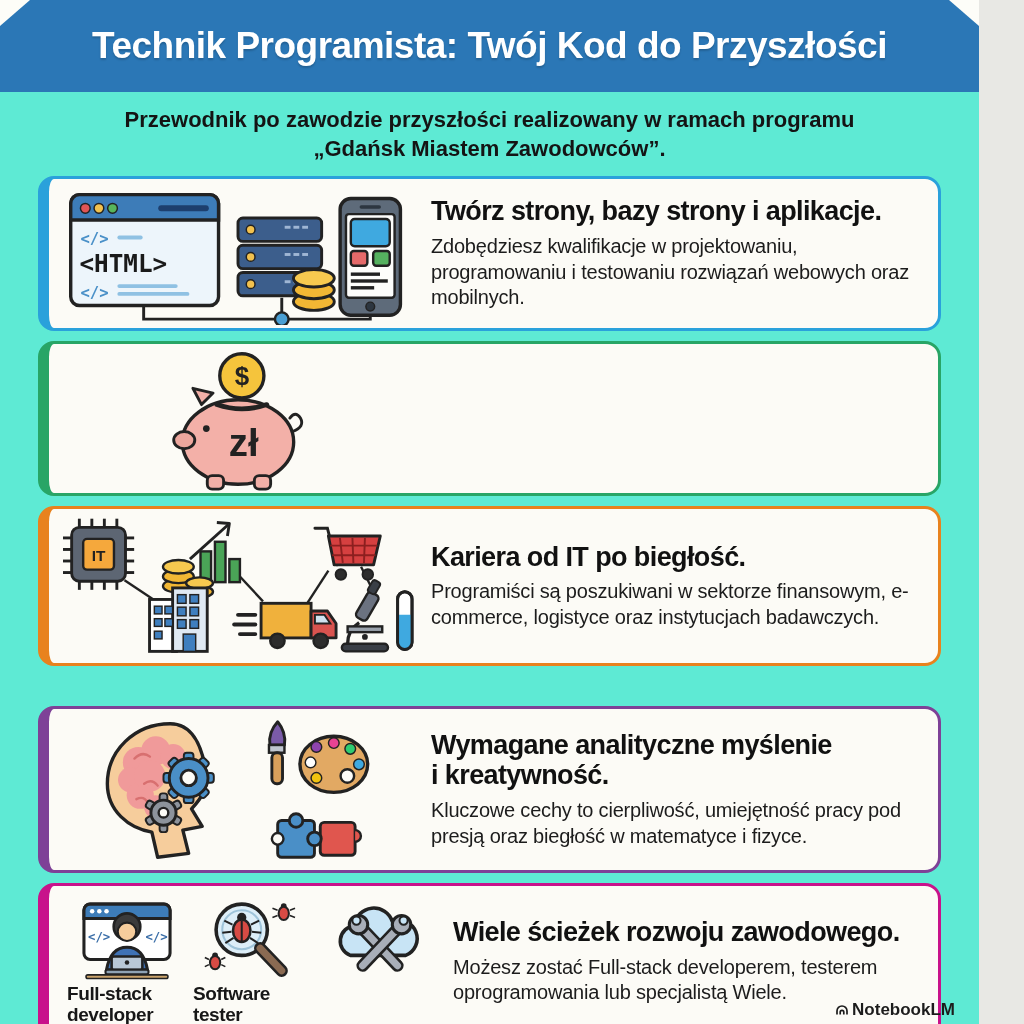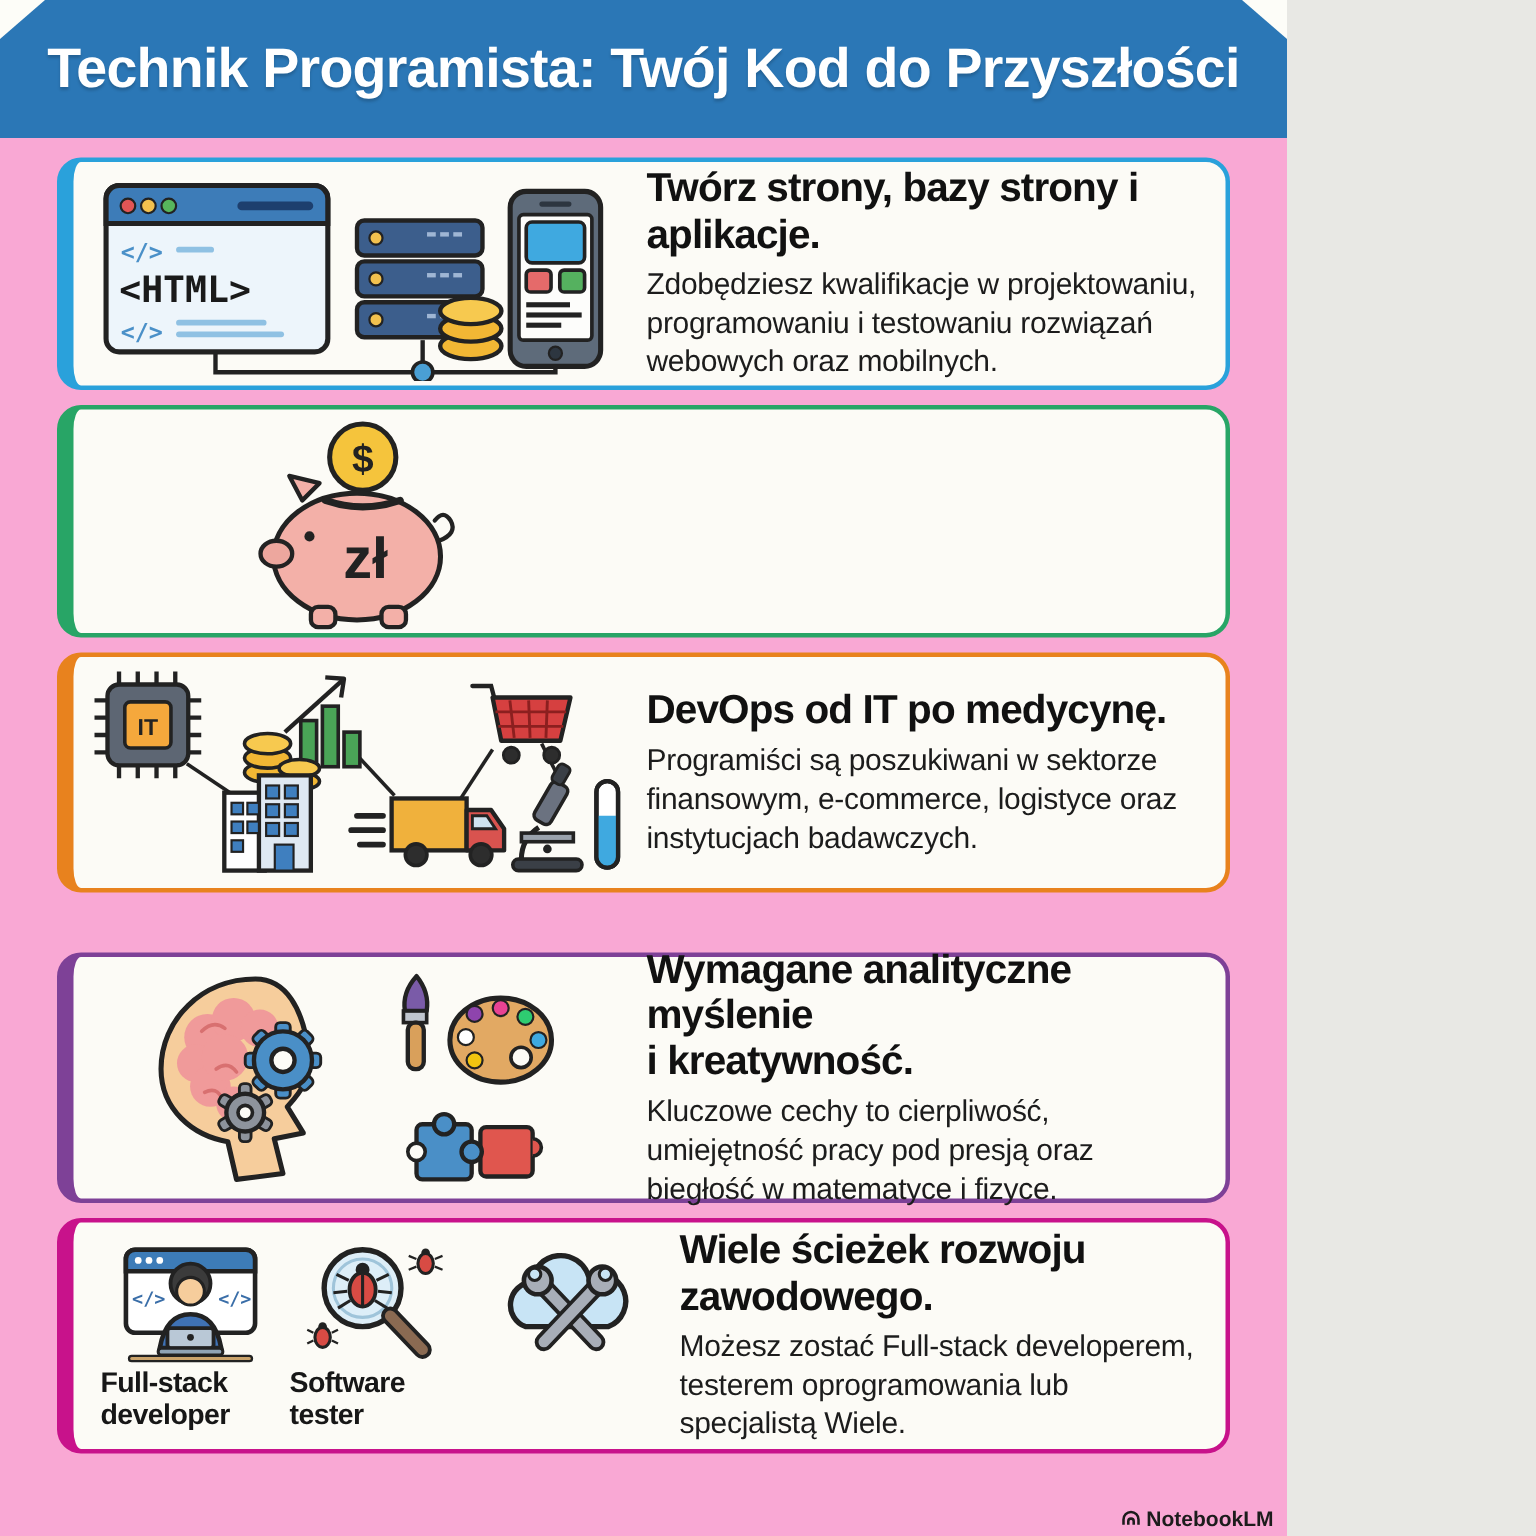--- a/index.html
+++ b/index.html
@@ -1,19 +1,19 @@
 <!DOCTYPE html>
 <html><head>
 <meta charset="utf-8">
 <style>
   * { margin:0; padding:0; box-sizing:border-box; }
   html,body { background:#e8e8e4; }
   .poster {
-    position:relative; width:858px; height:1024px;
-    background:#f9a8d4; overflow:hidden;
+    position:relative; width:979px; height:1024px;
+    background:#5eead4; overflow:hidden;
     font-family:"Liberation Sans", sans-serif; color:#171717;
   }
   
   .header {
     position:relative; height:92px; background:#2b77b6;
     display:flex; align-items:center; justify-content:center;
   }
   .header::before{content:"";position:absolute;top:0;left:0;width:0;height:0;
     border-top:26px solid #fdfdf8;border-right:30px solid transparent;}
   .header::after{content:"";position:absolute;top:0;right:0;width:0;height:0;
@@ -41,35 +41,39 @@
                 line-height:1.13; margin-bottom:7px; white-space:pre-line; color:#111; }
   .card-body  { font-size:20px; line-height:1.28; color:#1c1c1c; letter-spacing:-0.2px; }
   .hl { font-weight:bold; }
   
   .paths { width:400px; flex:none; display:flex; justify-content:space-between;
            padding:0 10px 0 18px; }
   .path-col { width:120px; display:flex; flex-direction:column; align-items:center; }
   .path-label { margin-top:4px; font-size:19px; font-weight:bold; text-align:left;
                 line-height:1.08; letter-spacing:-0.4px; }
   
-  .watermark { position:absolute; right:9px; bottom:4px; display:flex;
-               align-items:center; gap:3px; font-size:14px; font-weight:600;
+  .watermark { position:absolute; right:24px; bottom:4px; display:flex;
+               align-items:center; gap:3px; font-size:17px; font-weight:600;
                color:#1c1c1c; }
   svg text { font-family:"Liberation Sans", sans-serif; }
   svg .code { font-family:"DejaVu Sans Mono", monospace; }
 </style>
 </head>
 <body>
 
 <div class="poster">
 
   <div class="header">
     <h1>Technik Programista: Twój Kod do Przyszłości</h1>
   </div>
 
+  <div class="intro">
+    <div>Przewodnik po zawodzie przyszłości realizowany w ramach programu</div>
+    <div>„Gdańsk Miastem Zawodowców”.</div>
+  </div>
 
   <div class="cards">
 
     <div class="card card-1" style="border-color: rgb(42, 161, 219);">
       <div class="icon-zone">
         <svg width="352" height="142" viewBox="0 0 360 146">
 
           <path d="M83 126 V140 H316 V136" fill="none" stroke="#222" stroke-width="3"></path>
           <path d="M225 118 V140" fill="none" stroke="#222" stroke-width="3"></path>
 
@@ -256,21 +260,21 @@
             <rect x="304" y="120" width="36" height="6" fill="#9aa2ac" stroke="#222" stroke-width="2.5"></rect>
             <rect x="298" y="138" width="48" height="8" rx="4" fill="#3a3f46" stroke="#222" stroke-width="2.5"></rect>
             <circle cx="322" cy="131" r="3" fill="#222"></circle>
             <rect x="356" y="84" width="15" height="60" rx="7.5" fill="#ffffff" stroke="#222" stroke-width="3"></rect>
             <path d="M356 108 h15 v28 a7.5 7.5 0 0 1 -15 0 z" fill="#3fa9e0"></path>
             <rect x="356" y="84" width="15" height="60" rx="7.5" fill="none" stroke="#222" stroke-width="3"></rect>
           </g>
         </svg>
       </div>
       <div class="text-zone">
-        <div class="card-title">DevOps od IT po medycynę.</div>
+        <div class="card-title">Kariera od IT po biegłość.</div>
         <div class="card-body">Programiści są poszukiwani w sektorze finansowym, e-commerce, logistyce oraz instytucjach badawczych.</div>
       </div>
     </div>
 
     <div class="card card-4" style="border-color: rgb(126, 65, 151); margin-top: 40px;">
       <div class="icon-zone">
         <svg width="300" height="152" viewBox="0 0 310 157">
 
           <g>
             <path d="M85 10 C 48 10 20 38 20 72 C 20 100 42 118 66 122 L 72 148 L 104 144 L 98 120 L 118 116 L 107 98 C 118 86 124 76 122 62 C 118 30 106 10 85 10 Z" fill="#f6cd9c" stroke="#222" stroke-width="3.5" stroke-linejoin="round"></path>

